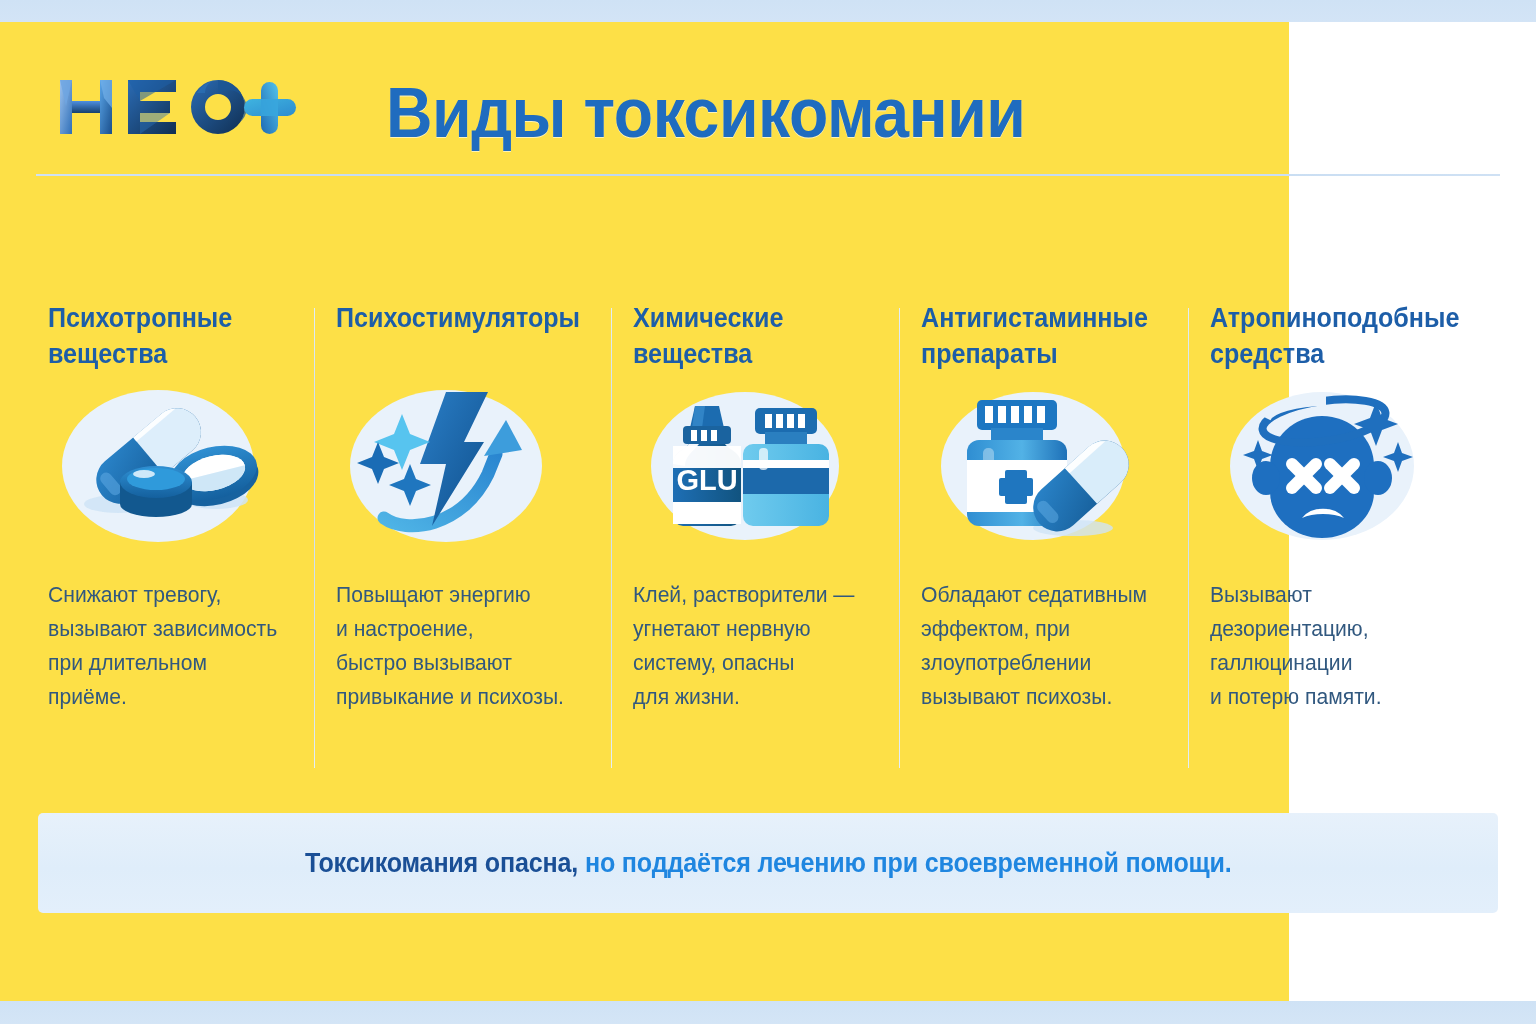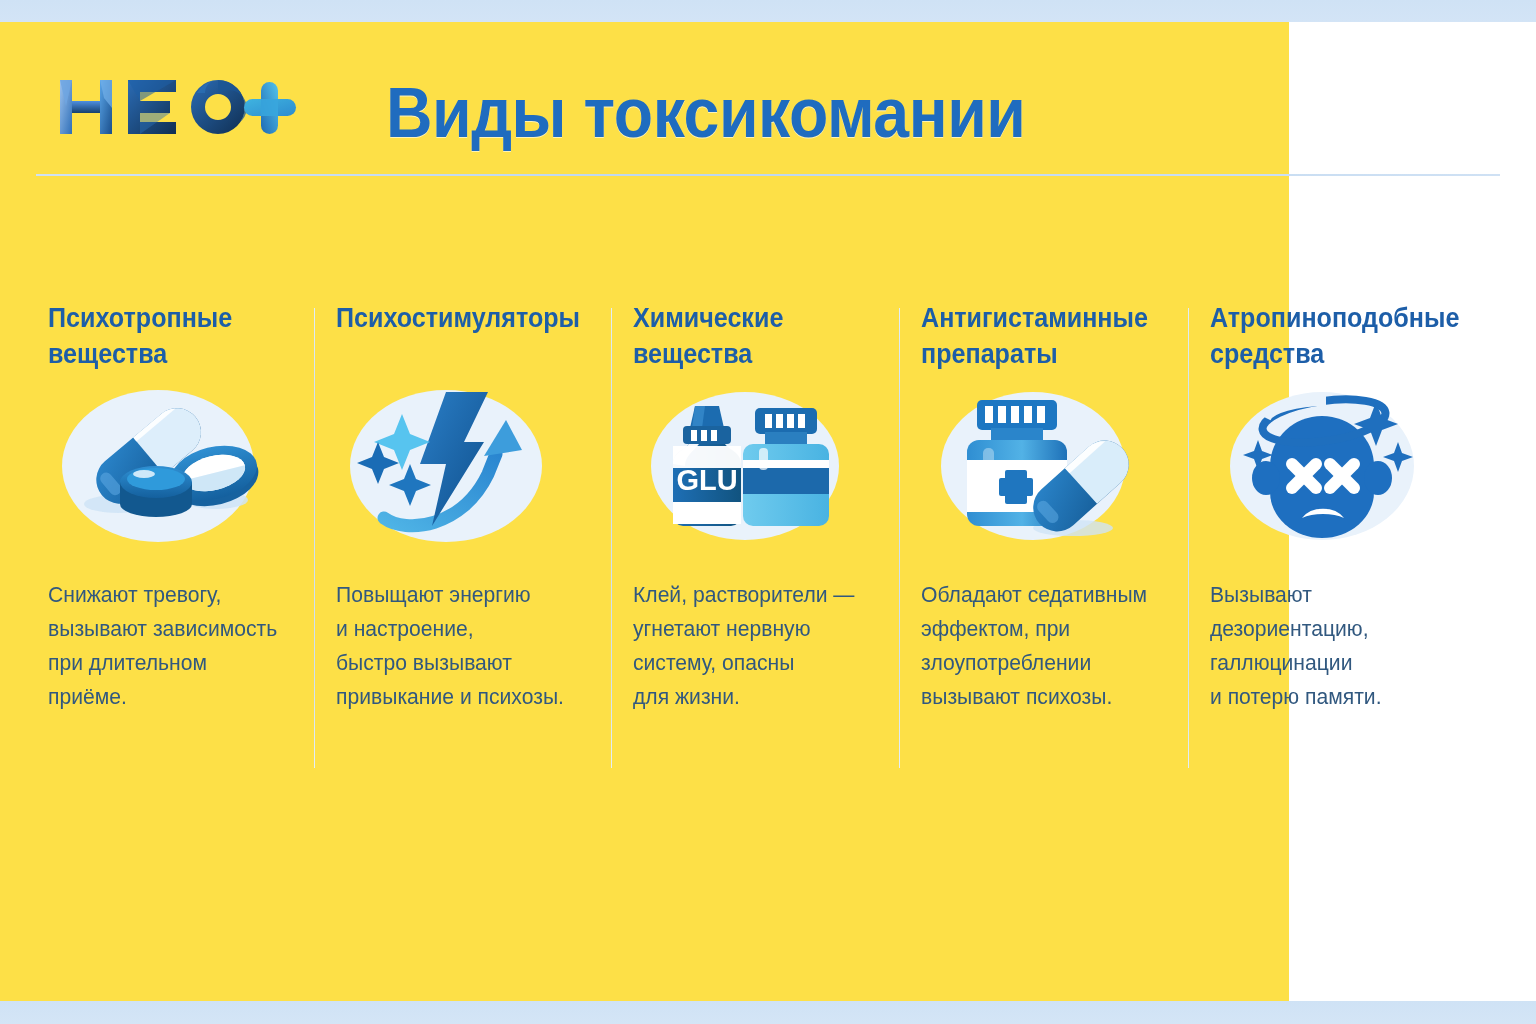--- a/index.html
+++ b/index.html
@@ -431,14 +431,19 @@
         </svg>
       </div>
       <div class="col-text">Вызывают
 дезориентацию,
 галлюцинации
 и потерю памяти.</div>
     </div>
 
   </div>
 
+  <div class="footer-banner">
+    <div class="footer-text">
+      <span class="footer-strong">Токсикомания опасна,</span><span class="footer-light"> но поддаётся лечению при своевременной помощи.</span>
+    </div>
+  </div>
 
 </div>
 
 </body></html>

